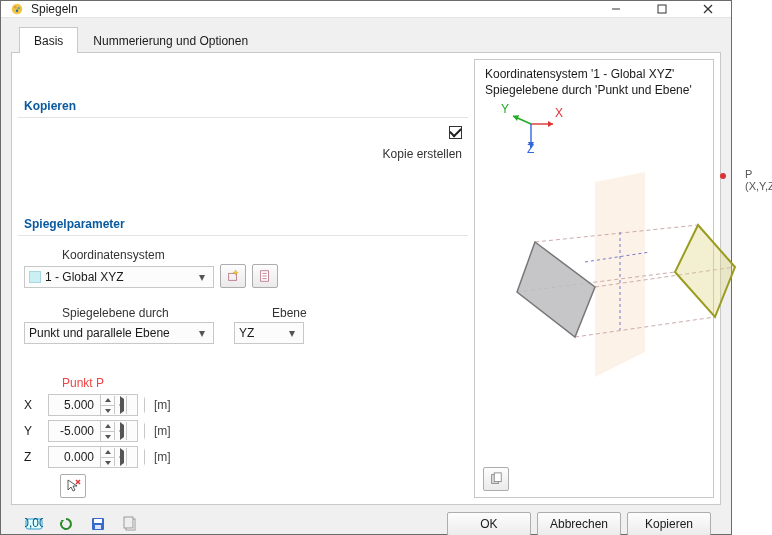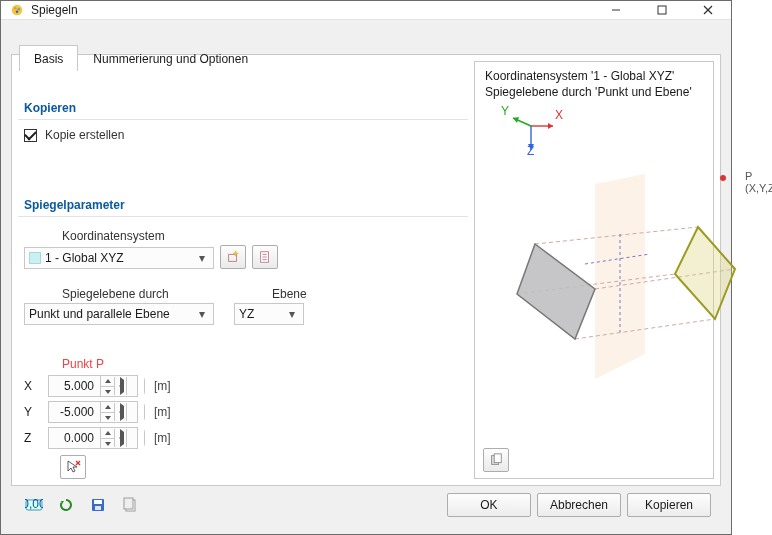--- a/index.html
+++ b/index.html
@@ -14,29 +14,29 @@
   *{box-sizing:border-box;font-family:"Segoe UI",Tahoma,Arial,sans-serif;font-size:12px;color:var(--text);}
   html,body{margin:0;padding:0;background:#fff;}
   .window{width:732px;height:535px;border:1px solid #6b6b6b;background:var(--panel);display:flex;flex-direction:column;}
   .titlebar{height:30px;background:#fff;display:flex;align-items:center;padding:0 0 0 8px;border-bottom:1px solid #e3e3e3;}
   .titlebar .icon{width:16px;height:16px;margin-right:6px;display:flex;align-items:center;justify-content:center;}
   .titlebar .title{flex:1;}
   .winbtns{display:flex;height:100%;}
   .winbtn{width:46px;display:flex;align-items:center;justify-content:center;color:#555;}
   .client{flex:1;display:flex;flex-direction:column;padding:8px 10px 10px 10px;gap:0;}
   .tabs{display:flex;height:26px;margin-left:8px;}
-  .tab{padding:0 14px;display:flex;align-items:center;border:1px solid transparent;border-bottom:none;position:relative;top:17px;color:#333;}
+  .tab{padding:0 14px;display:flex;align-items:center;border:1px solid transparent;border-bottom:none;position:relative;top:1px;color:#333;}
   .tab.active{background:#fff;border-color:var(--border);border-top:1px solid var(--border);border-left:1px solid var(--border);border-right:1px solid var(--border);}
   .tab:not(.active){background:transparent;}
   .page{flex:1;background:#fff;border:1px solid var(--border);display:flex;gap:6px;padding:6px;}
   .left{width:450px;display:flex;flex-direction:column;}
   .right{flex:1;border:1px solid var(--border);display:flex;flex-direction:column;padding:6px 10px;position:relative;}
   .group-title{color:var(--blue);font-weight:600;padding:4px 6px 2px 6px;margin-top:36px;}
   .sep{height:1px;background:#e3e3e3;margin:2px 0 6px 0;}
-  .row{display:flex;align-items:flex-end;gap:8px;padding:2px 6px;}
+  .row{display:flex;align-items:flex-end;gap:8px;padding:2px 6px;flex-direction:column;}
   .checkbox{width:13px;height:13px;border:1px solid #333;display:flex;align-items:center;justify-content:center;background:#fff;}
   .checkbox.checked::after{content:"";width:9px;height:5px;border-left:2px solid #222;border-bottom:2px solid #222;transform:rotate(-45deg) translate(1px,-1px);}
   .lbl{color:#333;}
   .field-label{padding:6px 6px 2px 6px;color:#333;margin-left:38px;}
   .combo{height:22px;border:1px solid var(--border);background:var(--field);display:flex;align-items:center;padding:0 4px;min-width:60px;}
   .combo .swatch{width:12px;height:12px;background:#cbf0f4;border:1px solid #a8d8dd;margin-right:4px;}
   .combo .val{flex:1;}
   .combo .arrow{width:14px;text-align:center;color:#555;}
   .iconbtn{width:26px;height:24px;border:1px solid var(--btn-border);background:linear-gradient(#fdfdfd,#eaeaea);display:flex;align-items:center;justify-content:center;border-radius:2px;}
   .mini-icon{width:14px;height:14px;}

